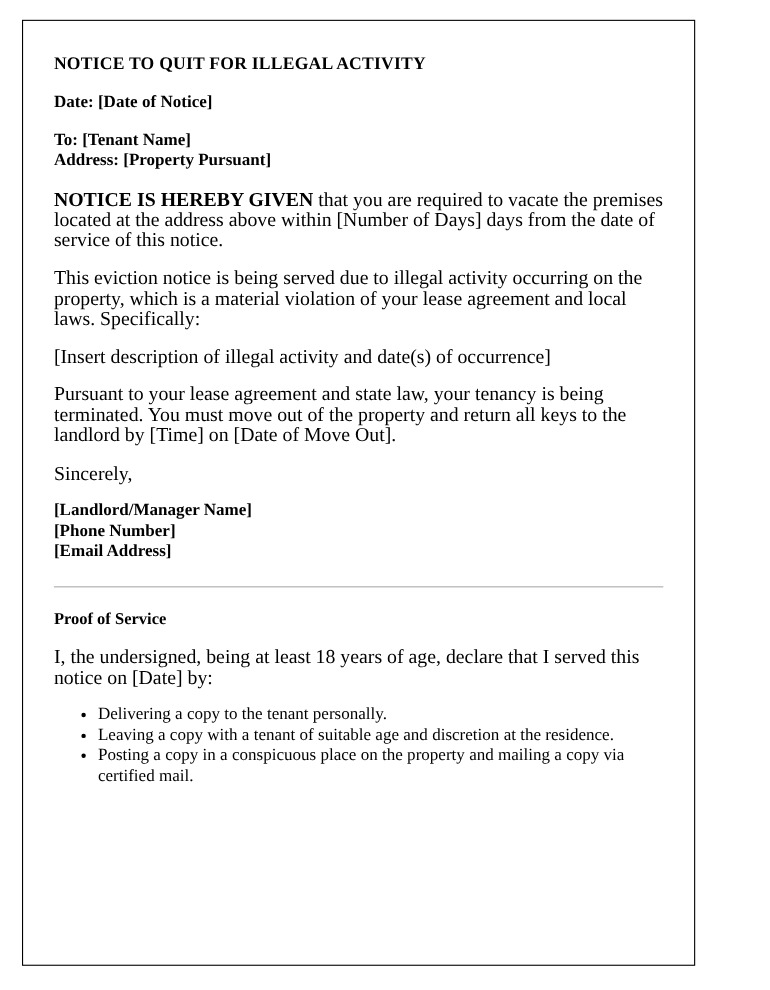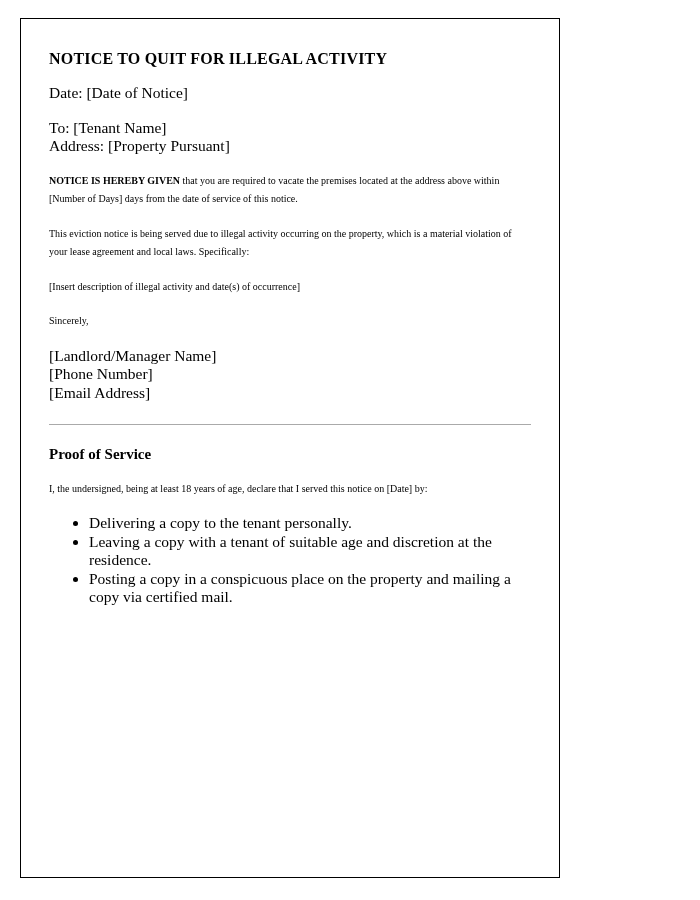--- a/index.html
+++ b/index.html
@@ -9,43 +9,44 @@
     width: 700px;
     height: 900px;
     background: #ffffff;
     font-family: "Liberation Serif", "DejaVu Serif", serif;
     color: #000000;
   }
   .page {
     position: absolute;
     left: 20px;
     top: 18px;
-    width: 540px;
+    width: 612px;
     height: 860px;
     background: #ffffff;
     border: 1px solid #000000;
     padding: 30px 28px;
   }
   .doc-title {
     font-weight: bold;
     font-size: 16px;
     margin: 0 0 16px 0;
     line-height: 19px;
     letter-spacing: 0.2px;
   }
   .line {
     font-size: 15.5px;
     line-height: 18.5px;
     margin: 0;
   }
   .block {
     margin: 0 0 16px 0;
+    font-weight: bold;
   }
   p.para {
-    font-size: 10px;
+    font-size: 18px;
     line-height: 18.5px;
     margin: 0 0 16px 0;
   }
   .bold-inline {
     font-weight: bold;
   }
   .divider {
     border: none;
     border-top: 1px solid #aaaaaa;
     margin: 22px 0 20px 0;
@@ -79,20 +80,21 @@
     <p class="line">To: [Tenant Name]</p>
     <p class="line">Address: [Property Pursuant]</p>
   </div>
 
   <p class="para"><span class="bold-inline">NOTICE IS HEREBY GIVEN</span><span> that you are required to vacate the premises located at the address above within [Number of Days] days from the date of service of this notice.</span></p>
 
   <p class="para">This eviction notice is being served due to illegal activity occurring on the property, which is a material violation of your lease agreement and local laws. Specifically:</p>
 
   <p class="para">[Insert description of illegal activity and date(s) of occurrence]</p>
 
+  <p class="para">Pursuant to your lease agreement and state law, your tenancy is being terminated. You must move out of the property and return all keys to the landlord by [Time] on [Date of Move Out].</p>
 
 
   <p class="para">Sincerely,</p>
 
   <div class="block">
     <p class="line">[Landlord/Manager Name]</p>
     <p class="line">[Phone Number]</p>
     <p class="line">[Email Address]</p>
   </div>
 

